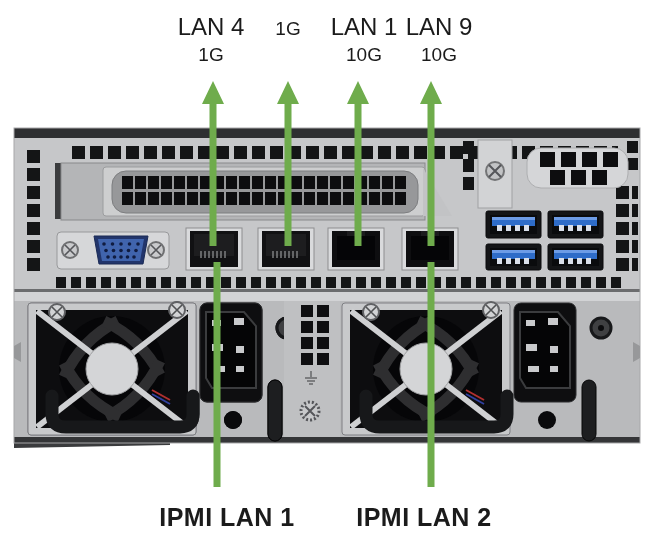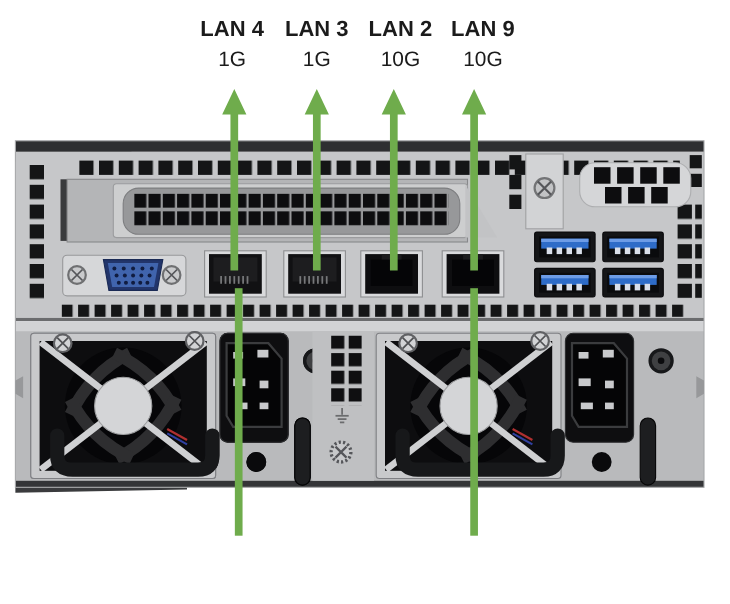--- a/index.html
+++ b/index.html
@@ -1,21 +1,21 @@
 <!DOCTYPE html>
 <html><head>
 <meta charset="utf-8">
 <style>
   html,body{margin:0;padding:0;background:#ffffff;}
   .canvas{position:relative;width:664px;height:549px;background:#fff;overflow:hidden;
           font-family:"Liberation Sans", sans-serif;}
   .photo-svg{position:absolute;left:0;top:0;width:664px;height:549px;}
   .top-label{position:absolute;top:14px;transform:translateX(-50%);text-align:center;
              color:#1b1b1b;}
-  .top-label .port-name{font-size:20px;font-weight:bold;line-height:26px;white-space:nowrap;}
+  .top-label .port-name{font-size:24px;font-weight:normal;line-height:26px;white-space:nowrap;}
   .top-label .port-speed{font-size:19px;font-weight:normal;line-height:26px;margin-top:2px;white-space:nowrap;}
   .ipmi-label{position:absolute;top:503px;transform:translateX(-50%);color:#1b1b1b;
               font-size:25px;font-weight:600;letter-spacing:.5px;white-space:nowrap;}
   #tl-0{left:211px;} #tl-1{left:288px;} #tl-2{left:364px;} #tl-3{left:439px;}
   #bl-0{left:227px;} #bl-1{left:424px;}
 </style>
 </head>
 <body>
 
 <div class="canvas">
@@ -281,26 +281,27 @@
       <rect x="213.5" y="262" width="7" height="225" fill="#6fac4c"></rect>
       <rect x="427.5" y="262" width="7" height="225" fill="#6fac4c"></rect>
     </g>
   </svg>
 
   <div class="top-label" id="tl-0">
     <div class="port-name">LAN 4</div>
     <div class="port-speed">1G</div>
   </div>
   <div class="top-label" id="tl-1">
-    <div class="port-name">LAN 3</div>
     <div class="port-speed">1G</div>
   </div>
   <div class="top-label" id="tl-2">
-    <div class="port-name">LAN 2</div>
+    <div class="port-name">LAN 1</div>
     <div class="port-speed">10G</div>
   </div>
   <div class="top-label" id="tl-3">
     <div class="port-name">LAN 9</div>
     <div class="port-speed">10G</div>
   </div>
 
+  <div class="ipmi-label" id="bl-0">IPMI LAN 1</div>
+  <div class="ipmi-label" id="bl-1">IPMI LAN 2</div>
 
 </div>
 
 </body></html>

